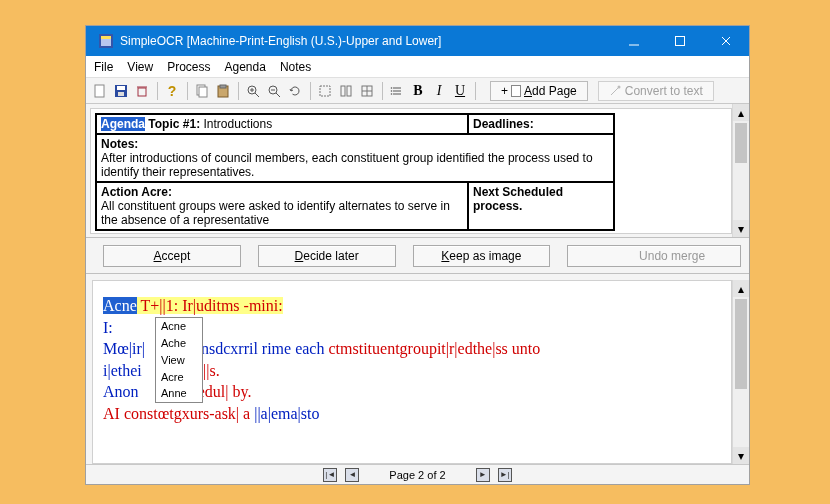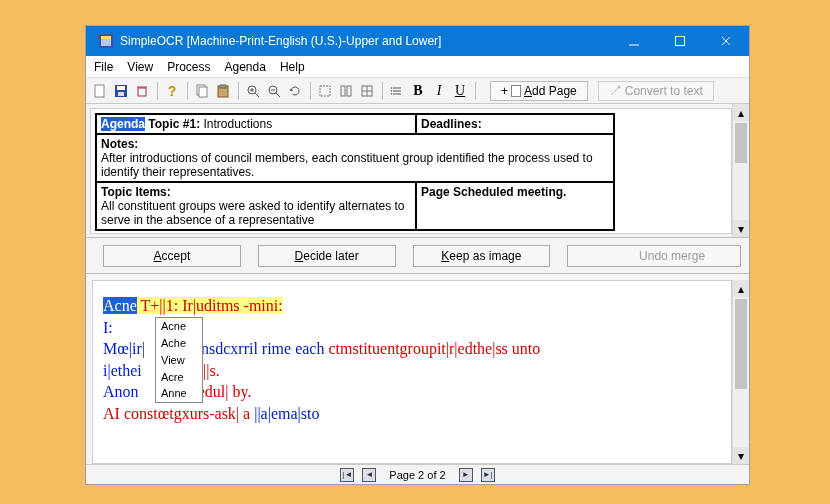--- a/index.html
+++ b/index.html
@@ -227,21 +227,21 @@
           <line x1="10" y1="2" x2="2" y2="10"></line>
         </svg>
     </div>
   </div>
 
   <div class="menubar">
     <span>File</span>
     <span>View</span>
     <span>Process</span>
     <span>Agenda</span>
-    <span>Help</span>
+    <span>Notes</span>
   </div>
 
   <div class="toolbar">
     <div class="tbbtn">
         <svg width="14" height="14" viewBox="0 0 14 14">
           <rect x="2" y="1" width="9" height="12" fill="#fff" stroke="#888"></rect>
         </svg>
       </div>
     <div class="tbbtn">
         <svg width="14" height="14" viewBox="0 0 14 14">
@@ -342,37 +342,37 @@
         </svg>
       <span>Convert to text</span>
     </div>
   </div>
 
   <div class="docpane">
     <div class="doccanvas">
       <table class="doctable">
         <tbody>
             <tr>
-          <td style="width:320px;">
+          <td style="width:372px;">
             <span class="hl"><span class="sel">Agenda</span></span><span> Topic #1: </span><span style="font-weight:normal;">Introductions</span>
           </td>
           <td><span>Deadlines:</span></td>
         </tr>
         <tr>
           <td colspan="2">
             <span>Notes:</span><br>
             <span style="font-weight:normal;">After introductions of council members, each constituent group identified the process used to identify their representatives.</span>
           </td>
         </tr>
         <tr>
           <td>
-            <span>Topic Items:</span><br>
+            <span>Action Acre:</span><br>
             <span style="font-weight:normal;">All constituent groups were asked to identify alternates to serve in the absence of a representative</span>
           </td>
-          <td><span>Page Scheduled meeting.</span></td>
+          <td><span>Next Scheduled process.</span></td>
         </tr>
       </tbody>
         </table>
     </div>
     <div class="scroll-v">
       <div class="arrow">▴</div>
       <div class="track">
           <div class="thumb"></div>
         </div>
       <div class="arrow">▾</div>
@@ -432,18 +432,18 @@
       <div class="track">
           <div class="thumb" style="height:90px;"></div>
         </div>
       <div class="arrow">▾</div>
     </div>
   </div>
 
   <div class="statusbar">
     <div class="navbtn">|◄</div>
     <div class="navbtn">◄</div>
-    <span style="margin:0 5px;">Page 2 of 2</span>
+    <span style="margin:0 22px;">Page 2 of 2</span>
     <div class="navbtn">►</div>
     <div class="navbtn">►|</div>
   </div>
 
 </div>
 
 </body></html>

